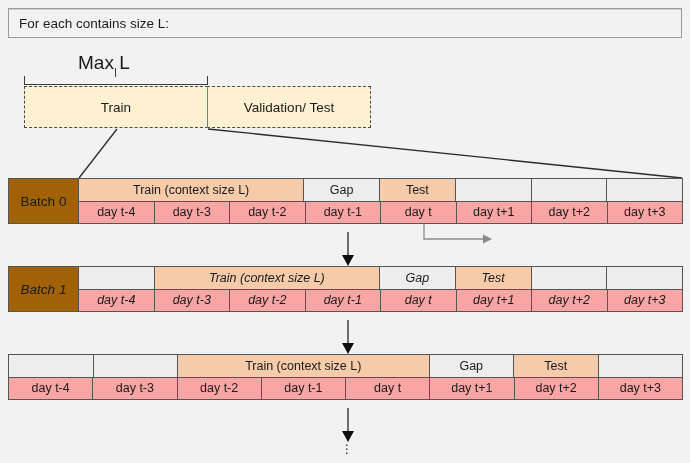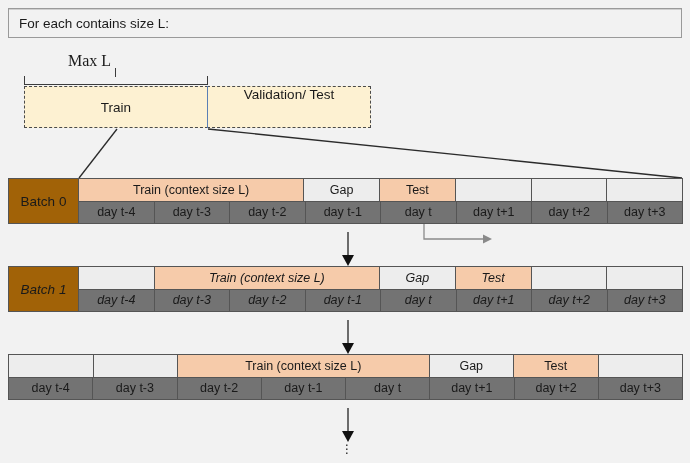--- a/index.html
+++ b/index.html
@@ -30,33 +30,33 @@
     position:absolute;left:24px;top:76px;width:184px;height:9px;
     border-left:1.4px solid #3c3c3c;
     border-right:1.4px solid #3c3c3c;
     border-bottom:1.4px solid #3c3c3c;
     box-sizing:border-box;
   }
   .bracket-stem{
     position:absolute;left:115px;top:68px;width:1.4px;height:9px;background:#3c3c3c;
   }
   .maxl-label{
-    position:absolute;left:68px;top:52px;font-size:16px;white-space:nowrap;font-family:Liberation Serif, serif;
+    position:absolute;left:78px;top:52px;font-size:19px;white-space:nowrap;
   }
 
   
   .split-train{
     position:absolute;left:24px;top:86px;width:184px;height:42px;
     background:#fdf1d2;border:1.6px dashed #4a4a4a;box-sizing:border-box;
     display:flex;align-items:center;justify-content:center;font-size:13.5px;
   }
   .split-valid{
     position:absolute;left:207px;top:86px;width:164px;height:42px;
     background:#fdf1d2;border:1.6px dashed #4a4a4a;box-sizing:border-box;
-    display:flex;align-items:flex-start;justify-content:center;font-size:13.5px;
+    display:flex;align-items:center;justify-content:center;font-size:13.5px;
   }
   .split-divider{
     position:absolute;left:207px;top:86px;width:1px;height:42px;background:#5b7fb5;
   }
 
   
   .lines{position:absolute;left:0;top:0;width:690px;height:463px;pointer-events:none;}
 
   
   .batch{
@@ -72,21 +72,21 @@
   }
   .grid{flex:1;display:flex;flex-direction:column;}
   .row{display:flex;height:50%;}
   .row.top{border-bottom:1.2px solid #555;}
   .cell{
     border-right:1.2px solid #555;box-sizing:border-box;
     display:flex;align-items:center;justify-content:center;
     font-size:12.5px;white-space:nowrap;overflow:hidden;
   }
   .cell:last-child{border-right:none;}
-  .cell.day{background:#737373;}
+  .cell.day{background:#fca5a5;}
   .cell.blank{background:#ededed;}
   .cell.train{background:#f6cbaa;}
   .cell.gap{background:#ededed;}
   .cell.test{background:#f6cbaa;}
 
   
   .annot-text{
     position:absolute;left:494px;top:227px;width:192px;
     font-size:11.5px;line-height:14px;
   }

